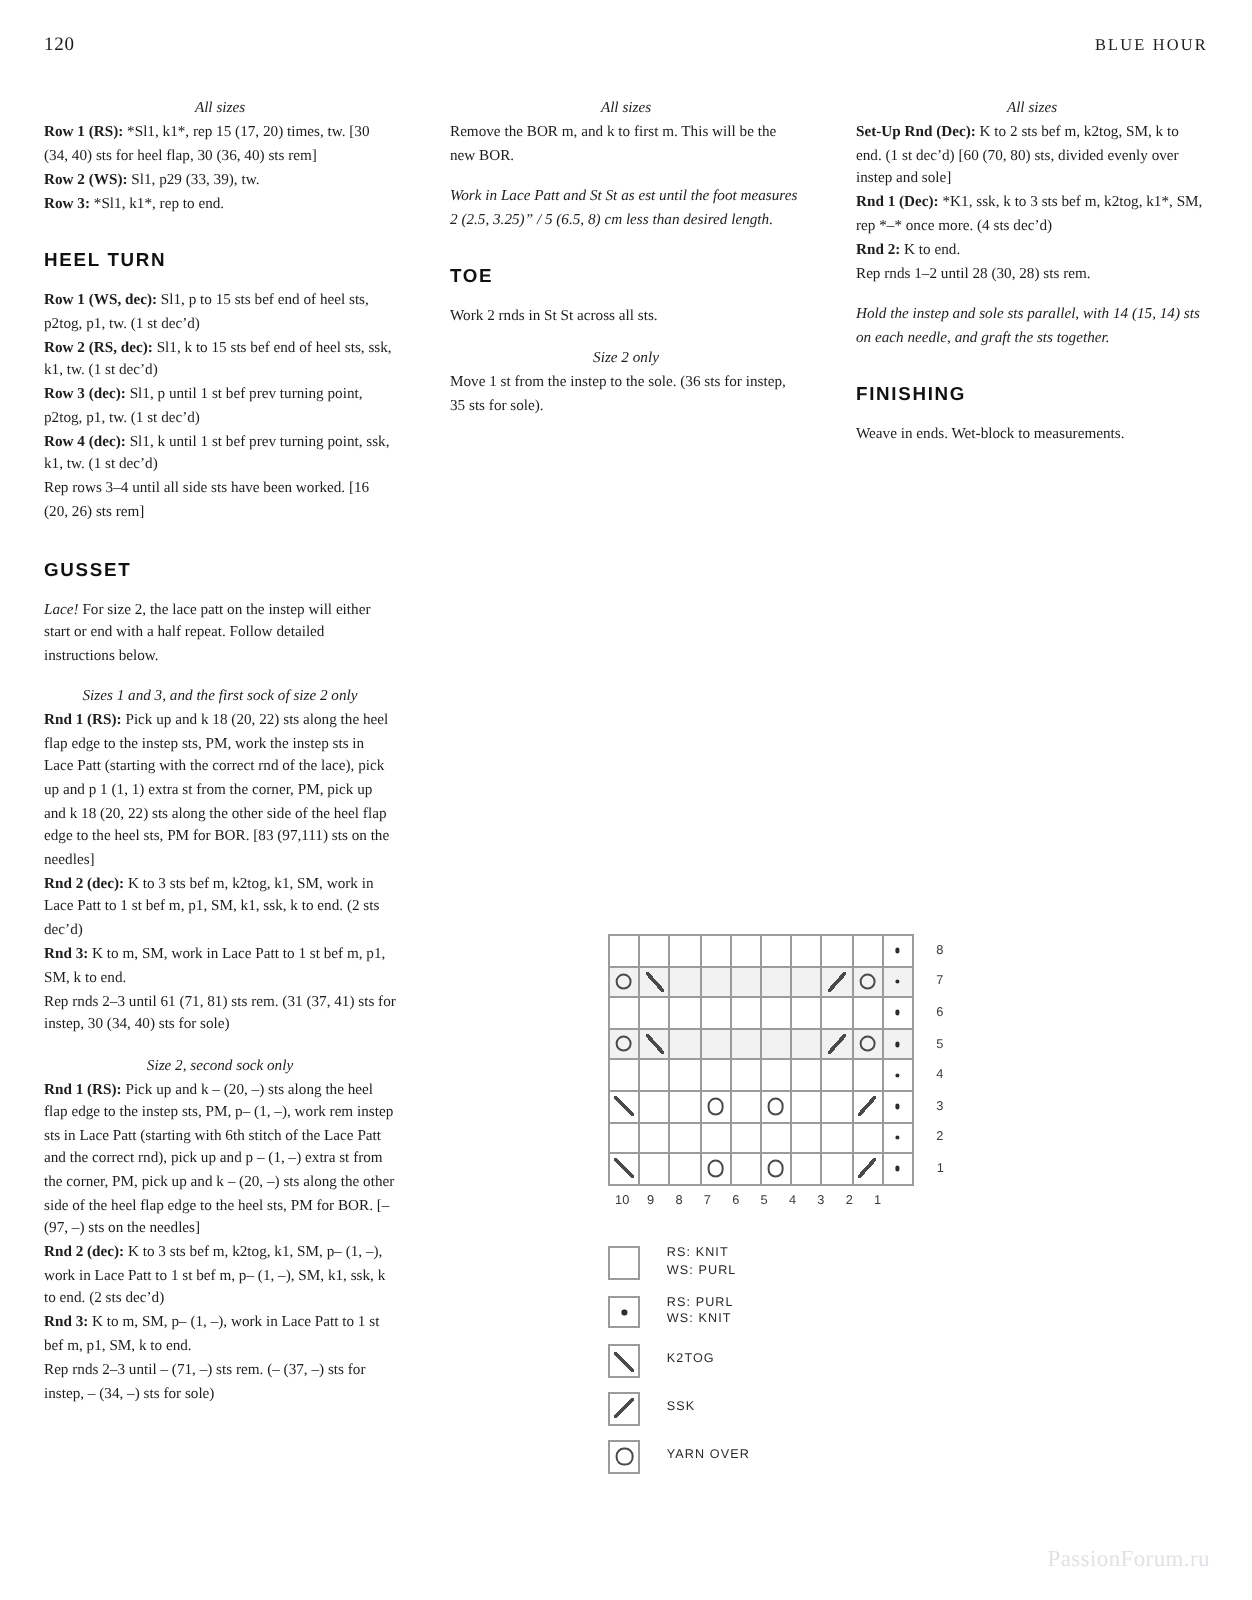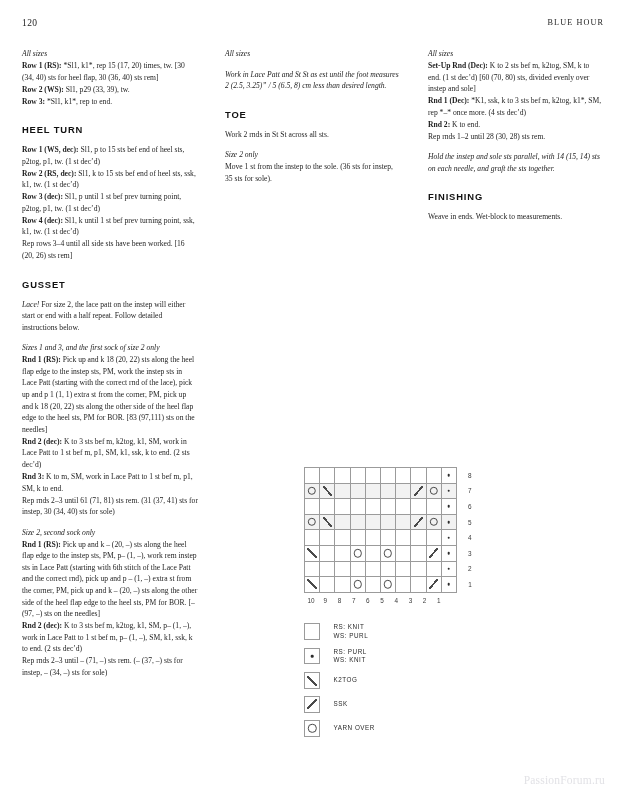--- a/index.html
+++ b/index.html
@@ -66,20 +66,21 @@
 
   p {
     margin: 0 0 0.05em 0;
     font-size: 7.6px;
     line-height: 11.6px;
     text-align: left;
     color: #1d1d1d;
   }
   p.it {
     font-style: italic;
+    text-align: center;
   }
   p.gap {
     margin-top: 9px;
     font-style: italic;
   }
   b { font-weight: bold; margin-top: 13px; }
   i { font-style: italic; }
 
   h2 {
     margin: 17px 0 9px 0;
@@ -240,26 +241,28 @@
       <div>
           <p class=""><i>Lace!</i> For size 2, the lace patt on the instep will either start or end with a half repeat. Follow detailed instructions below.</p>
           <p class="it gap">Sizes 1 and 3, and the first sock of size 2 only</p>
           <p><b>Rnd 1 (RS):</b> Pick up and k 18 (20, 22) sts along the heel flap edge to the instep sts, PM, work the instep sts in Lace Patt (starting with the correct rnd of the lace), pick up and p 1 (1, 1) extra st from the corner, PM, pick up and k 18 (20, 22) sts along the other side of the heel flap edge to the heel sts, PM for BOR. [83 (97,111) sts on the needles]</p>
           <p><b>Rnd 2 (dec):</b> K to 3 sts bef m, k2tog, k1, SM, work in Lace Patt to 1 st bef m, p1, SM, k1, ssk, k to end. (2 sts dec’d)</p>
           <p><b>Rnd 3:</b> K to m, SM, work in Lace Patt to 1 st bef m, p1, SM, k to end.</p>
           <p>Rep rnds 2–3 until 61 (71, 81) sts rem. (31 (37, 41) sts for instep, 30 (34, 40) sts for sole)</p>
           <p class="it gap">Size 2, second sock only</p>
           <p><b>Rnd 1 (RS):</b> Pick up and k – (20, –) sts along the heel flap edge to the instep sts, PM, p– (1, –), work rem instep sts in Lace Patt (starting with 6th stitch of the Lace Patt and the correct rnd), pick up and p – (1, –) extra st from the corner, PM, pick up and k – (20, –) sts along the other side of the heel flap edge to the heel sts, PM for BOR. [– (97, –) sts on the needles]</p>
           <p><b>Rnd 2 (dec):</b> K to 3 sts bef m, k2tog, k1, SM, p– (1, –), work in Lace Patt to 1 st bef m, p– (1, –), SM, k1, ssk, k to end. (2 sts dec’d)</p>
+          <p><b>Rnd 3:</b> K to m, SM, p– (1, –), work in Lace Patt to 1 st bef m, p1, SM, k to end.</p>
           <p>Rep rnds 2–3 until – (71, –) sts rem. (– (37, –) sts for instep, – (34, –) sts for sole)</p>
         </div>
     </div>
 
     <div class="col">
       <p class="it">All sizes</p>
+      <p>Remove the BOR m, and k to first m. This will be the new BOR.</p>
       <p class="gap">Work in Lace Patt and St St as est until the foot measures 2 (2.5, 3.25)” / 5 (6.5, 8) cm less than desired length.</p>
       <h2>TOE</h2>
       <p>Work 2 rnds in St St across all sts.</p>
       <p class="it gap">Size 2 only</p>
       <p>Move 1 st from the instep to the sole. (36 sts for instep, 35 sts for sole).</p>
     </div>
 
     <div class="col">
       <p class="it">All sizes</p>
       <div>

